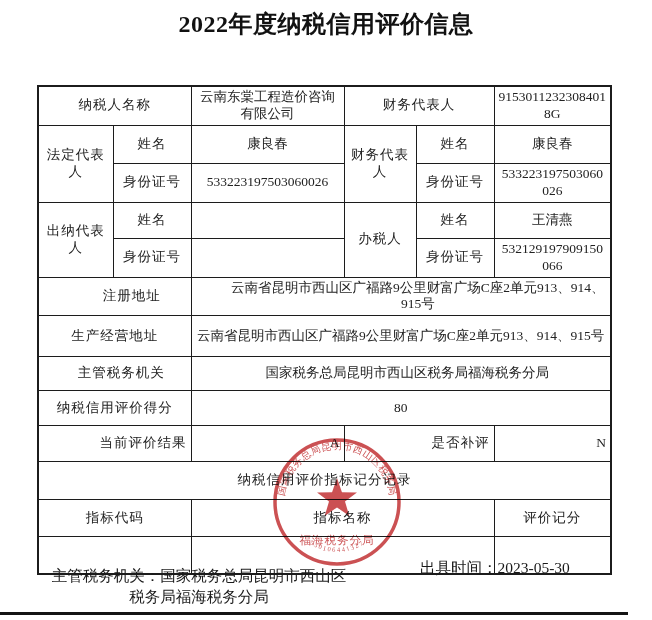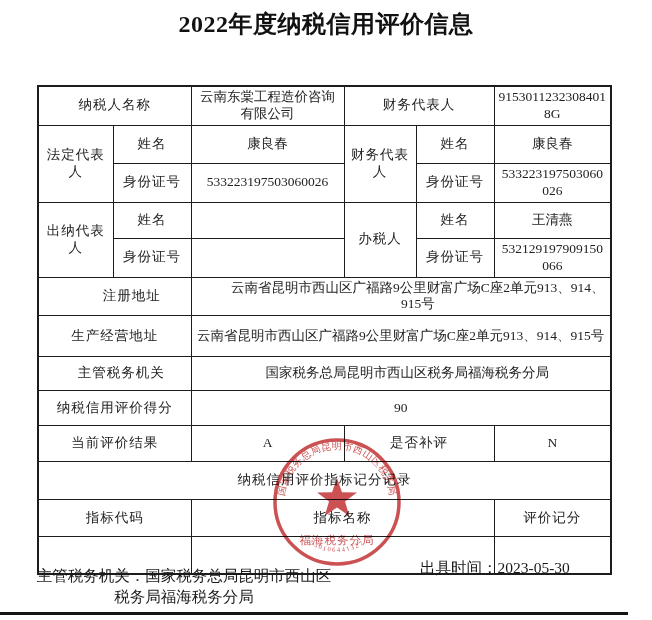--- a/index.html
+++ b/index.html
@@ -26,31 +26,31 @@
   td.lbl { letter-spacing:1px; }
   tr.r1 td { height:35px; }
   tr.r2 td { height:38px; }
   tr.r3 td { height:39px; }
   tr.r4 td { height:36px; }
   tr.r5 td { height:37px; }
   tr.r6 td { height:32px;padding-left:38px; }
   tr.r7 td { height:41px;margin-left:36px; }
   tr.r8 td { height:34px;padding-left:17px; }
   tr.r9 td { height:35px; }
-  tr.r10 td { height:36px; }
+  tr.r10 td { height:36px;text-align:right; }
   tr.r11 td { height:38px;margin-top:12px; }
   tr.r12 td { height:37px; }
   tr.r13 td { height:37px; }
   td.addr { padding:0 20px; }
   .seal {
     position:absolute; left:266px; top:431px; width:142px; height:142px;
     mix-blend-mode:multiply; opacity:0.88; pointer-events:none;
   }
   .footer-authority {
-    position:absolute; left:34px; top:566px; width:300px;
+    position:absolute; left:49px; top:566px; width:300px;
     text-align:center; font-size:15.5px; color:#1a1a1a; line-height:1.35;
   }
   .issue-time {
     position:absolute; left:420px; top:558px;
     font-size:15.5px; color:#1a1a1a; white-space:nowrap;
   }
   .bottom-rule {
     position:absolute; left:0; top:612px; width:652px; height:2.5px;
     background:#141414;
   }
@@ -113,21 +113,21 @@
       <tr class="r7">
         <td colspan="2" class="lbl">生产经营地址</td>
         <td colspan="4" class="addr">云南省昆明市西山区广福路9公里财富广场C座2单元913、914、915号</td>
       </tr>
       <tr class="r8">
         <td colspan="2" class="lbl">主管税务机关</td>
         <td colspan="4">国家税务总局昆明市西山区税务局福海税务分局</td>
       </tr>
       <tr class="r9">
         <td colspan="2" class="lbl">纳税信用评价得分</td>
-        <td colspan="4">90</td>
+        <td colspan="4">80</td>
       </tr>
       <tr class="r10">
         <td colspan="2" class="lbl">当前评价结果</td>
         <td>A</td>
         <td colspan="2" class="lbl">是否补评</td>
         <td>N</td>
       </tr>
       <tr class="r11">
         <td colspan="6" class="lbl">纳税信用评价指标记分记录</td>
       </tr>

